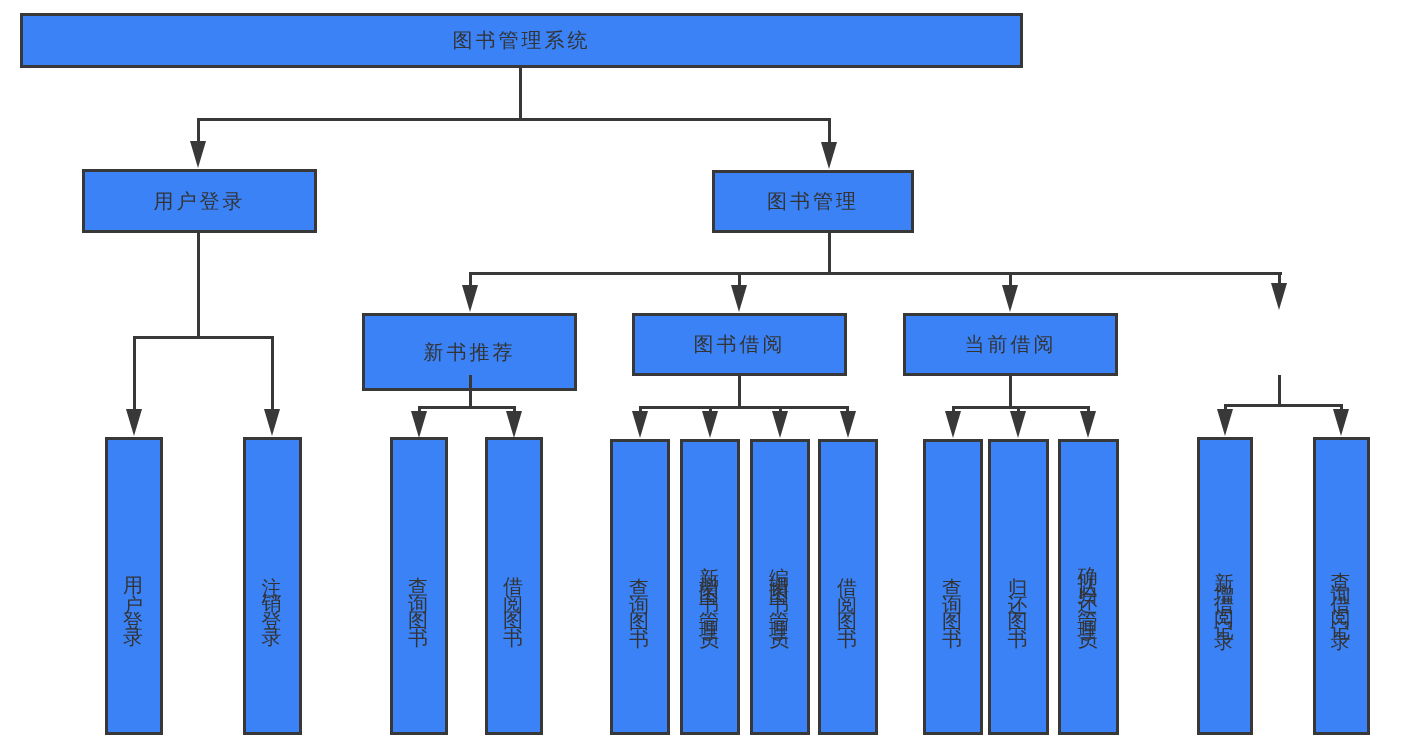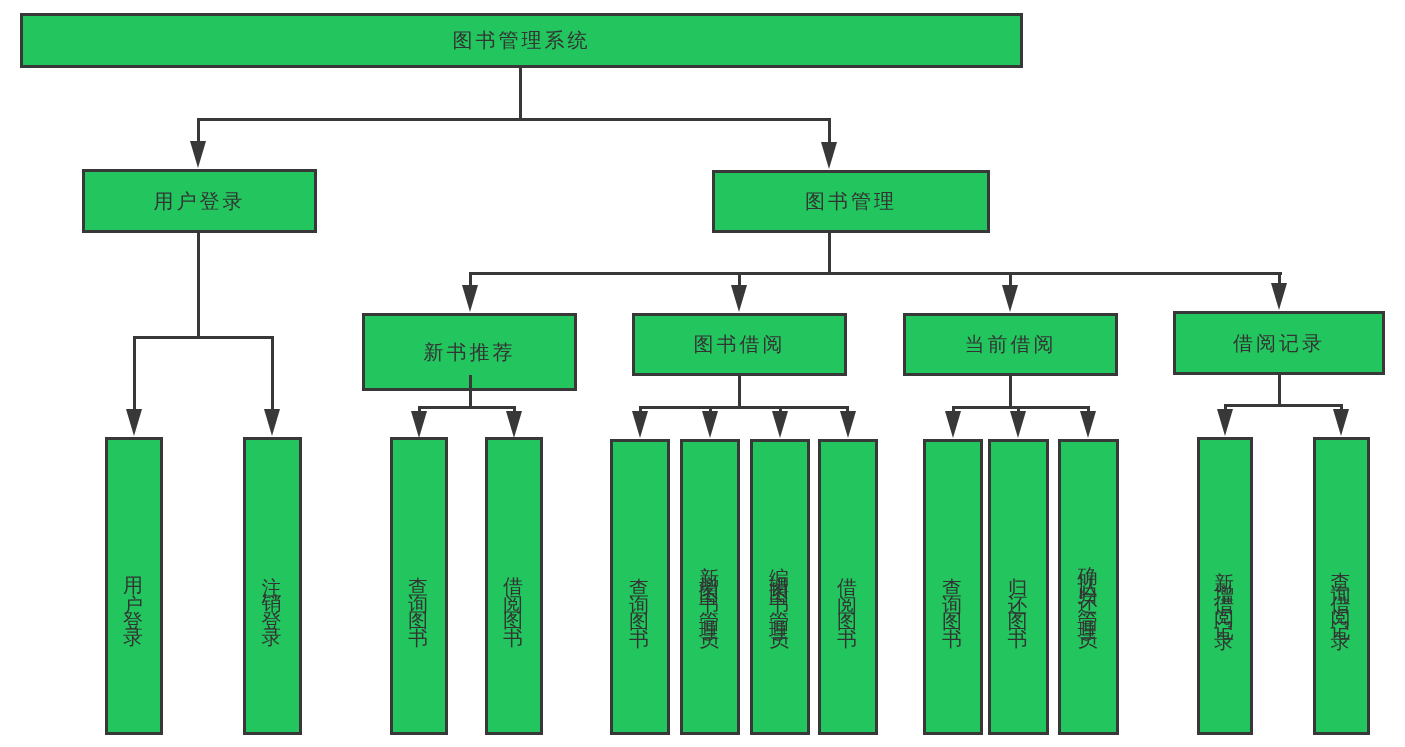--- a/index.html
+++ b/index.html
@@ -1,21 +1,21 @@
 <!DOCTYPE html>
 <html><head>
 <meta charset="utf-8">
 <style>
   html,body{margin:0;padding:0;background:#ffffff;}
   .canvas{
     position:relative;width:1405px;height:747px;background:#ffffff;overflow:hidden;
     font-family:"DejaVu Sans","Liberation Sans",sans-serif;
   }
   .box{
-    position:absolute;background:#22c55e;border:3px solid #383838;
+    position:absolute;background:#3b82f6;border:3px solid #383838;
     display:flex;align-items:center;justify-content:center;box-sizing:border-box;
   }
   .label{
     font-size:20px;color:#333333;letter-spacing:3px;white-space:nowrap;
   }
   .vtext{
     writing-mode:vertical-lr;text-orientation:mixed;
     font-size:20px;color:#333333;white-space:nowrap;
   }
   .chars4{letter-spacing:17px;margin-bottom:-17px;}
@@ -40,35 +40,32 @@
 
 <div class="canvas">
 
   <div class="box" style="left:20px;top:13px;width:1003px;height:55px">
     <span class="label">图书管理系统</span>
   </div>
 
   <div class="box" style="left:82px;top:169px;width:235px;height:64px">
     <span class="label">用户登录</span>
   </div>
-  <div class="box" style="left:712px;top:170px;width:278px;height:63px">
+  <div class="box" style="left:712px;top:170px;width:202px;height:63px">
     <span class="label">图书管理</span>
   </div>
 
   <div class="box" style="left:362px;top:313px;width:215px;height:78px">
     <span class="label">新书推荐</span>
   </div>
   <div class="box" style="left:903px;top:313px;width:215px;height:63px">
     <span class="label">当前借阅</span>
   </div>
   <div class="box" style="left:632px;top:313px;width:215px;height:63px">
     <span class="label">图书借阅</span>
-  </div>
-  <div class="box" style="left:1173px;top:311px;width:212px;height:64px">
-    <span class="label">借阅记录</span>
   </div>
 
   <div class="box" style="left:105px;top:437px;width:58px;height:298px">
     <span class="vtext chars4">用户登录</span>
   </div>
   <div class="box" style="left:243px;top:437px;width:59px;height:298px">
     <span class="vtext chars4">注销登录</span>
   </div>
 
   <div class="box" style="left:390px;top:437px;width:58px;height:298px">

